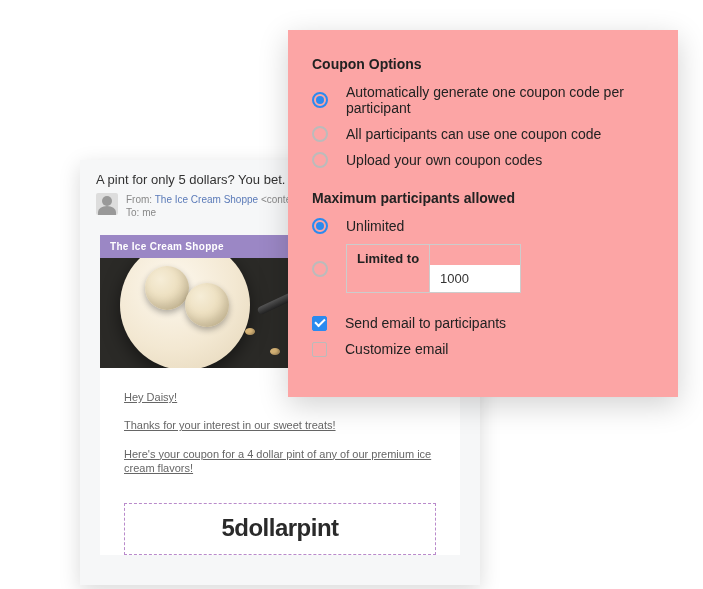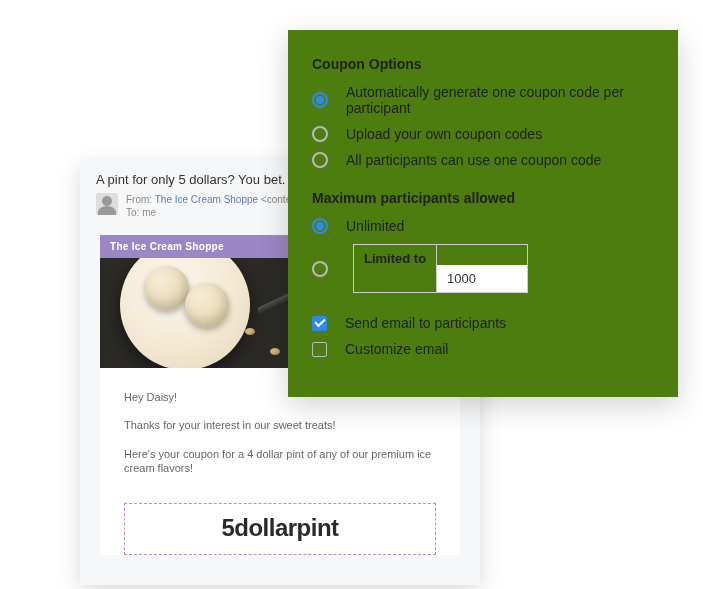--- a/index.html
+++ b/index.html
@@ -128,41 +128,41 @@
       background: #d7b477;
       border-radius: 50%;
       box-shadow: inset -2px -1px 2px rgba(0,0,0,0.2);
     }
     .email-body {
       padding: 22px 24px 10px;
       font-size: 11px;
       color: #666;
       line-height: 1.3;
     }
-    .email-body p { margin-bottom: 14px; }
+    .email-body p { margin-bottom: 14px; text-decoration: underline; }
     .coupon-box {
       margin: 4px 24px 0;
       border: 1.5px dashed #b98acb;
       text-align: center;
       padding: 10px 0 12px;
     }
     .coupon-code {
       font-size: 24px;
       font-weight: 700;
       color: #2a2a2a;
       letter-spacing: -0.5px;
     }
 
     
     .options-panel {
       position: absolute;
       left: 288px;
       top: 30px;
       width: 390px;
-      background: #4d7c0f;
+      background: #fca5a5;
       box-shadow: 0 8px 28px rgba(0,0,0,0.18);
       padding: 26px 24px 30px;
     }
     .section-title {
       font-size: 14px;
       font-weight: 700;
       color: #222;
       margin-bottom: 12px;
     }
     .radio-row, .check-row {
@@ -207,21 +207,21 @@
       content: '';
       width: 4px; height: 8px;
       border: solid #fff;
       border-width: 0 2px 2px 0;
       transform: rotate(45deg) translate(-1px,-1px);
     }
     .spacer { height: 12px; }
     .limit-row {
       display: flex;
       align-items: center;
-      gap: 25px;
+      gap: 18px;
       margin-bottom: 10px;
     }
     .limit-input-wrap {
       display: flex;
       border: 1px solid #ccc;
     }
     .limit-label {
       padding: 6px 10px;
       font-size: 13px;
       font-weight: 600;
@@ -289,25 +289,25 @@
 
 <div class="options-panel">
   <div class="section-title">Coupon Options</div>
 
   <div class="radio-row">
     <span class="radio selected"></span>
     <span>Automatically generate one coupon code per participant</span>
   </div>
   <div class="radio-row">
     <span class="radio"></span>
-    <span>Upload your own coupon codes</span>
+    <span>All participants can use one coupon code</span>
   </div>
   <div class="radio-row">
     <span class="radio"></span>
-    <span>All participants can use one coupon code</span>
+    <span>Upload your own coupon codes</span>
   </div>
 
   <div class="spacer"></div>
   <div class="section-title">Maximum participants allowed</div>
 
   <div class="radio-row">
     <span class="radio selected"></span>
     <span>Unlimited</span>
   </div>
 

